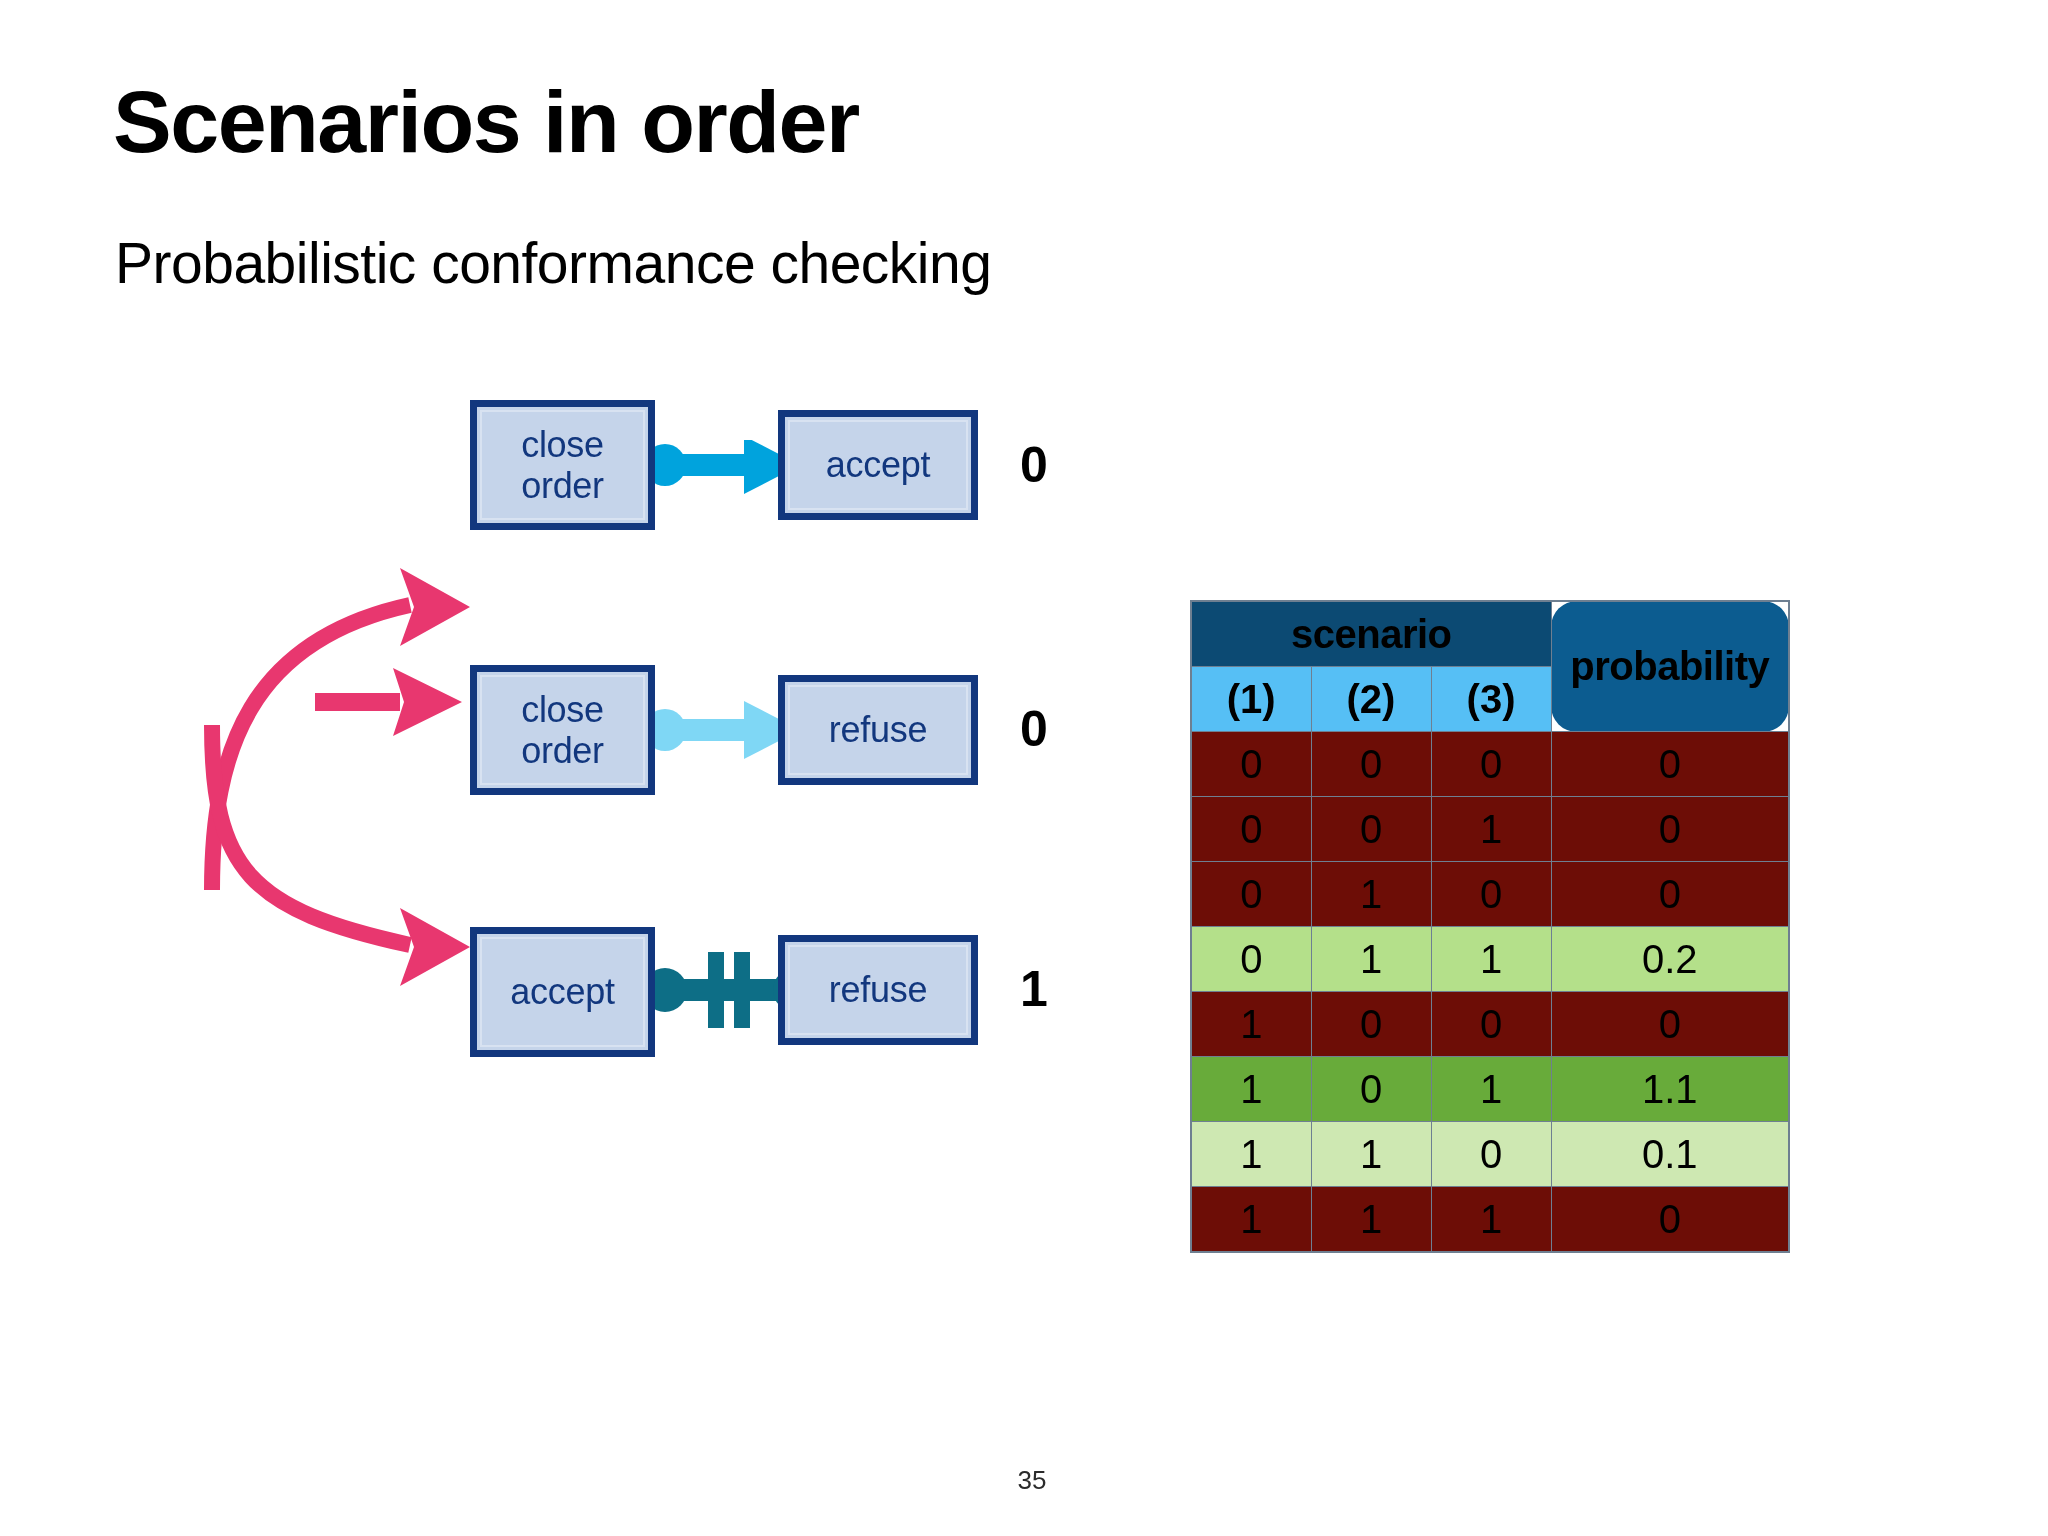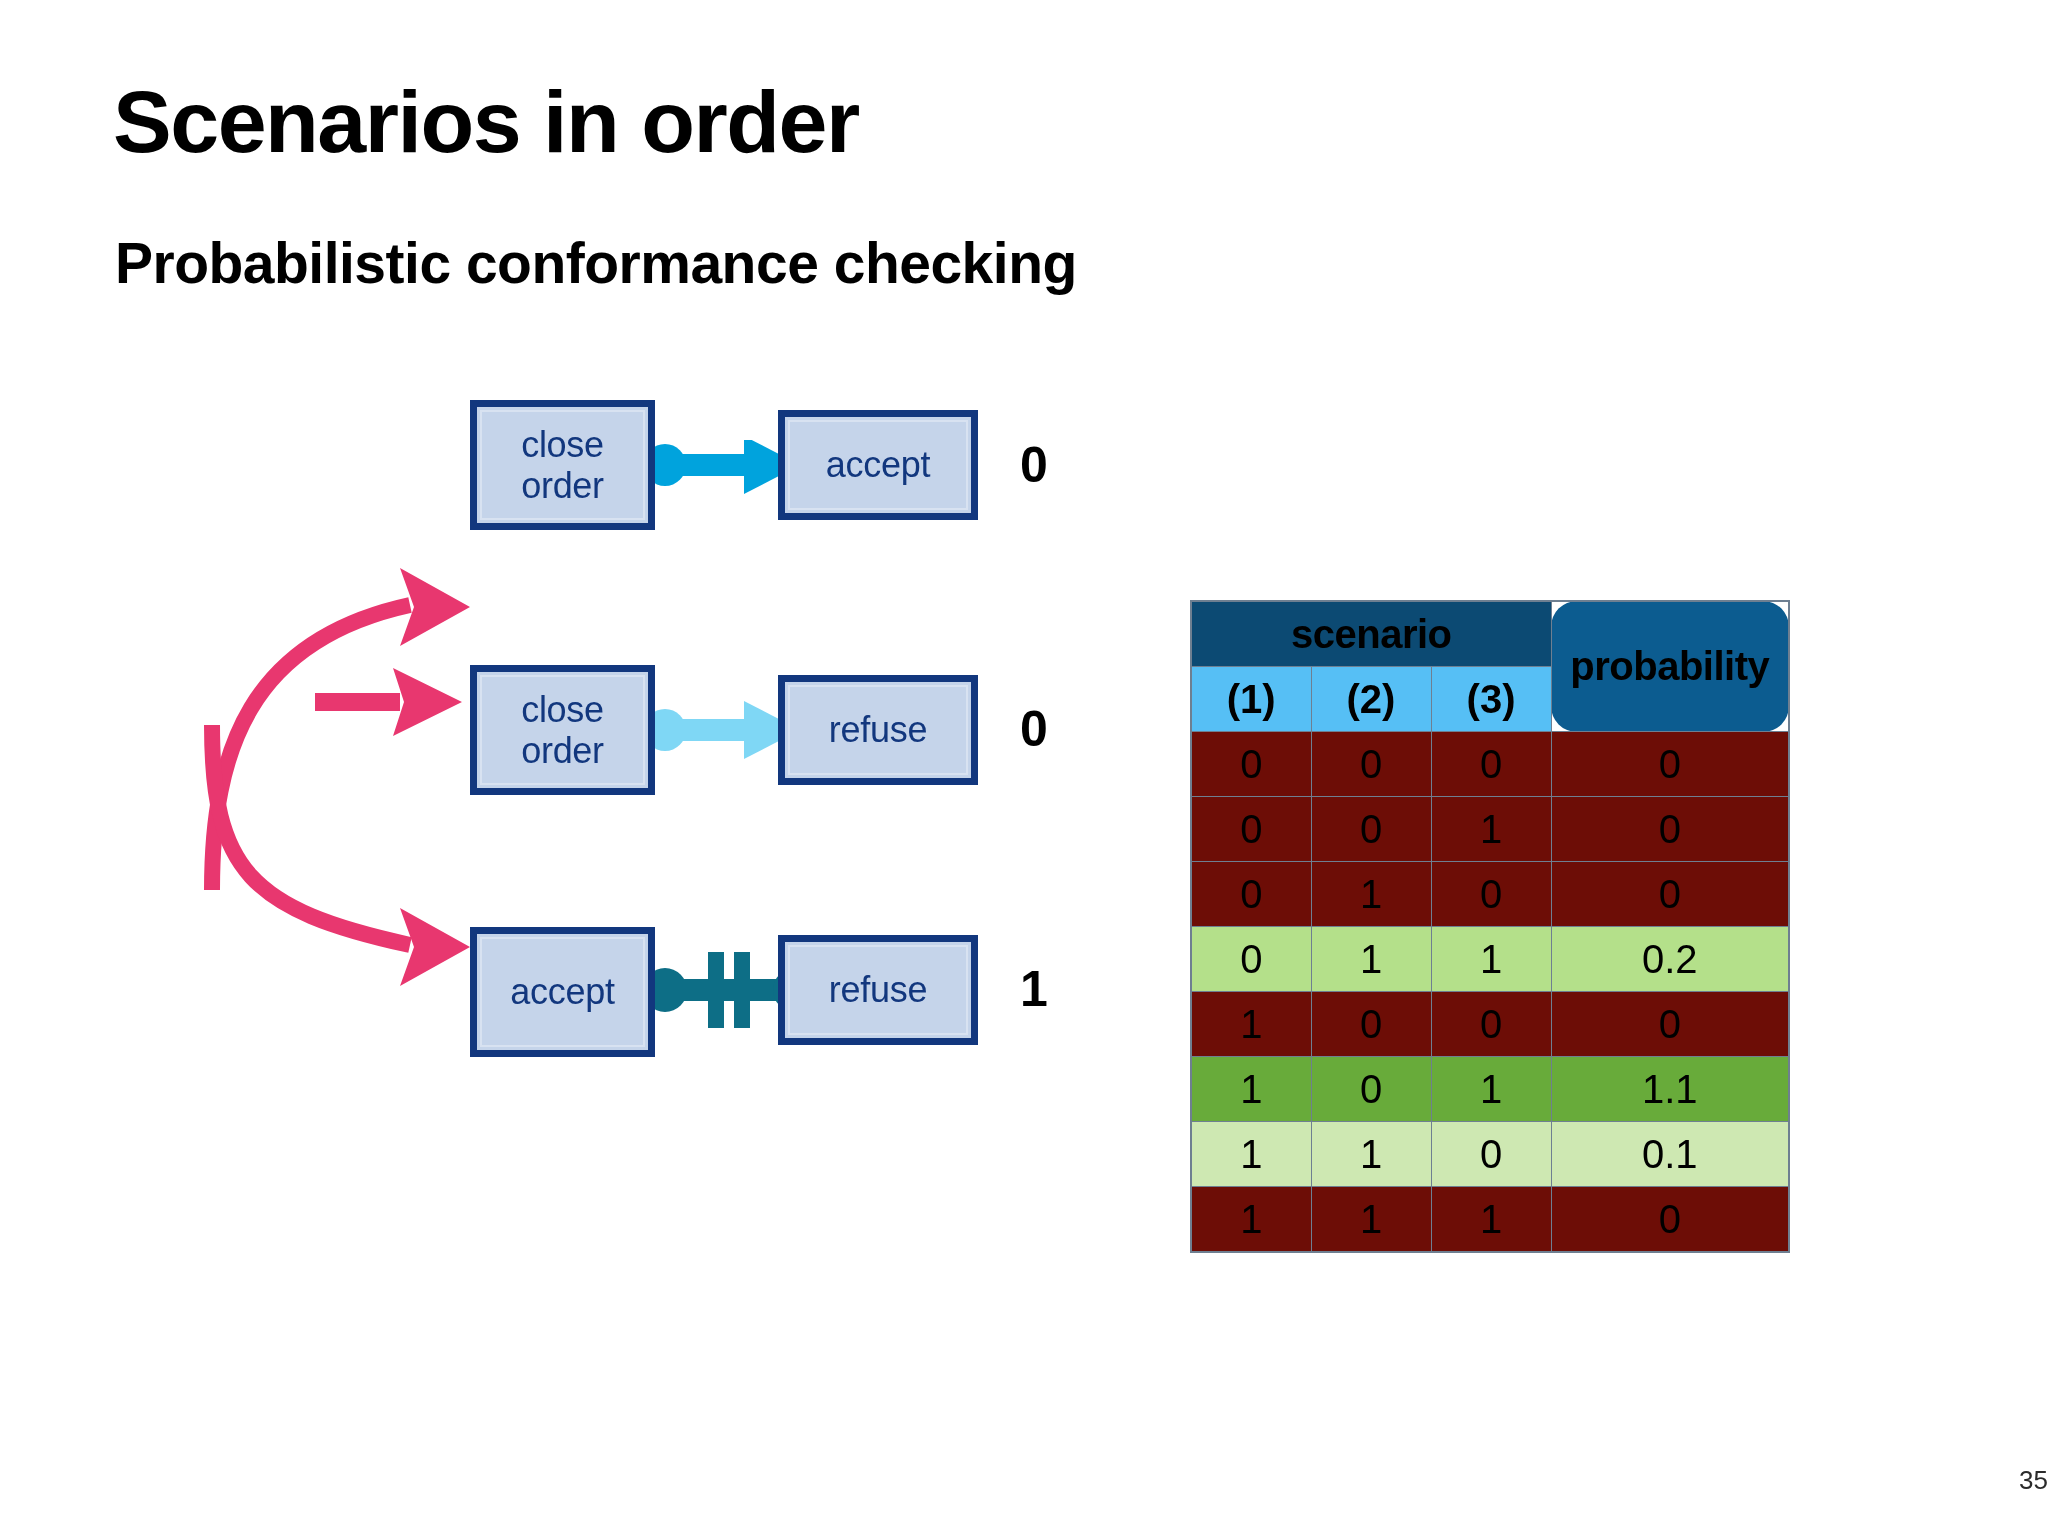--- a/index.html
+++ b/index.html
@@ -26,21 +26,21 @@
     letter-spacing: -1.5px;
     color: #000000;
     line-height: 1.0;
     white-space: nowrap;
   }
   #slide-subtitle {
     position: absolute;
     left: 115px;
     top: 235px;
     font-size: 57px;
-    font-weight: bold;
+    font-weight: normal;
     letter-spacing: -0.5px;
     color: #000000;
     line-height: 1.0;
     white-space: nowrap;
   }
 
   
   #diagram {
     position: absolute;
     left: 0;
@@ -143,21 +143,21 @@
   tr.state-green1 td { background: #b4e08a; color: #000000; }
   tr.state-green2 td { background: #68ab3a; color: #000000; }
   tr.state-green3 td { background: #cee8b2; color: #000000; }
 
   
   #page-number {
     position: absolute;
     left: 0;
     right: 0;
     top: 1465px;
-    text-align: right;
+    text-align: center;
     font-size: 26px;
     color: #2b2b2b;
     padding-left: 16px;
   }
 </style>
 </head>
 <body>
 
 <div id="slide-title">Scenarios in order</div>
 <div id="slide-subtitle">Probabilistic conformance checking</div>

